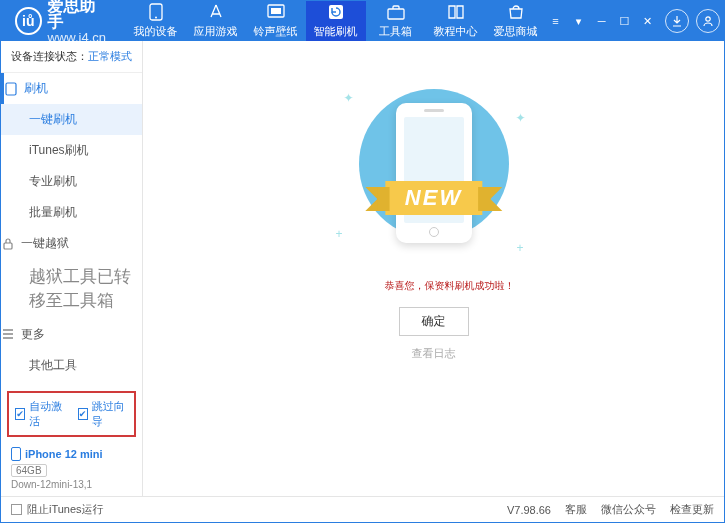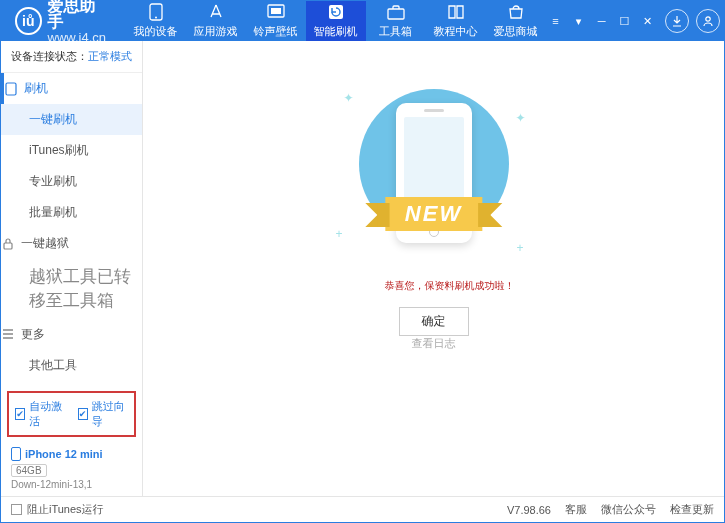--- a/index.html
+++ b/index.html
@@ -36,28 +36,28 @@
 .device-name { color: #2a7de0; font-weight: bold; display: flex; align-items: center; gap: 4px; }
 .device-storage { display: inline-block; border: 1px solid #ccc; border-radius: 2px; padding: 0 4px; color: #777; margin-top: 3px; font-size: 10px; }
 .device-sub { color: #888; margin-top: 2px; font-size: 10px; }
 .content { flex: 1; display: flex; flex-direction: column; align-items: center; background: #fff; }
 .illus { margin-top: 40px; width: 220px; height: 180px; position: relative; }
 .illus-circle { position: absolute; top: 8px; left: 50%; transform: translateX(-50%); width: 150px; height: 150px; background: #6fc3e8; border-radius: 50%; }
 .illus-phone { position: absolute; top: 22px; left: 50%; transform: translateX(-50%); width: 76px; height: 140px; background: #fff; border-radius: 10px; box-shadow: 0 3px 8px rgba(0,0,0,.15); }
 .illus-phone::before { content: ""; position: absolute; top: 6px; left: 50%; transform: translateX(-50%); width: 20px; height: 3px; background: #d8d8d8; border-radius: 2px; }
 .illus-phone::after { content: ""; position: absolute; top: 14px; left: 8px; right: 8px; bottom: 20px; background: #eaf5fb; border-radius: 2px; }
 .illus-home { position: absolute; bottom: 6px; left: 50%; transform: translateX(-50%); width: 10px; height: 10px; border: 1px solid #ccc; border-radius: 50%; z-index: 2; }
-.illus-ribbon { position: absolute; top: 116px; left: 50%; transform: translateX(-50%); background: #f7c94b; color: #fff; font-weight: 900; font-size: 22px; letter-spacing: 2px; padding: 4px 20px; font-style: italic; }
+.illus-ribbon { position: absolute; top: 100px; left: 50%; transform: translateX(-50%); background: #f7c94b; color: #fff; font-weight: 900; font-size: 22px; letter-spacing: 2px; padding: 4px 20px; font-style: italic; }
 .illus-ribbon::before, .illus-ribbon::after { content: ""; position: absolute; top: 6px; width: 0; height: 0; border: 12px solid #e0b22f; }
 .illus-ribbon::before { left: -20px; border-left-color: transparent; }
 .illus-ribbon::after { right: -20px; border-right-color: transparent; }
 .star { position: absolute; color: #a5e3e8; font-size: 12px; }
 .success-text { margin-top: 18px; font-size: 10px; color: #b91c1c; margin-left: 32px; }
 .confirm-btn { margin-top: 14px; border: 1px solid #ccc; background: #fff; padding: 5px 22px; font-size: 12px; color: #333; cursor: pointer; }
-.log-link { font-size: 11px; color: #aaa; cursor: pointer; }
+.log-link { margin-top: 10px; font-size: 11px; color: #aaa; cursor: pointer; }
 .footer { height: 26px; border-top: 1px solid #e5e5e5; display: flex; align-items: center; font-size: 11px; color: #555; padding: 0 10px; }
 .footer .chk-box2 { width: 11px; height: 11px; border: 1px solid #999; margin-right: 5px; display: inline-block; }
 .footer-right { margin-left: auto; display: flex; gap: 14px; align-items: center; }
 .footer-link { cursor: pointer; }
 svg { display: block; }
 </style>
 </head>
 <body>
 
 <div class="app">

